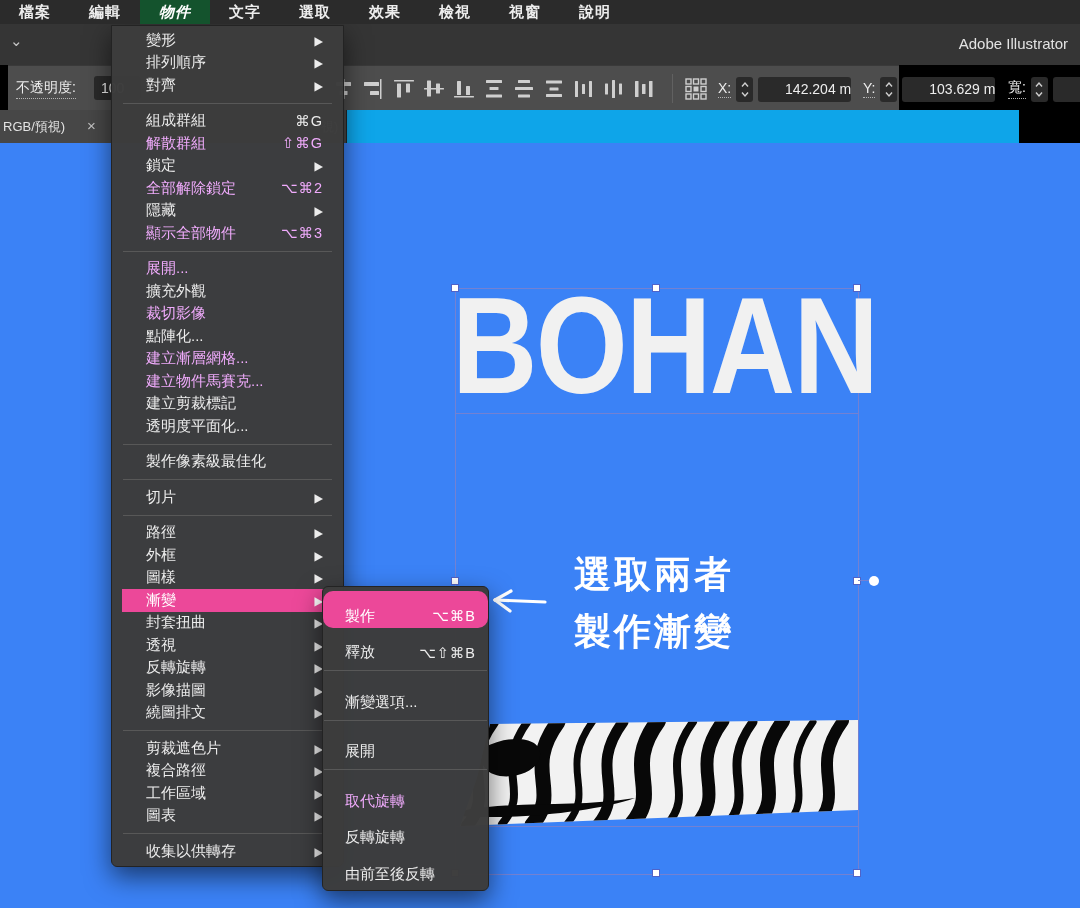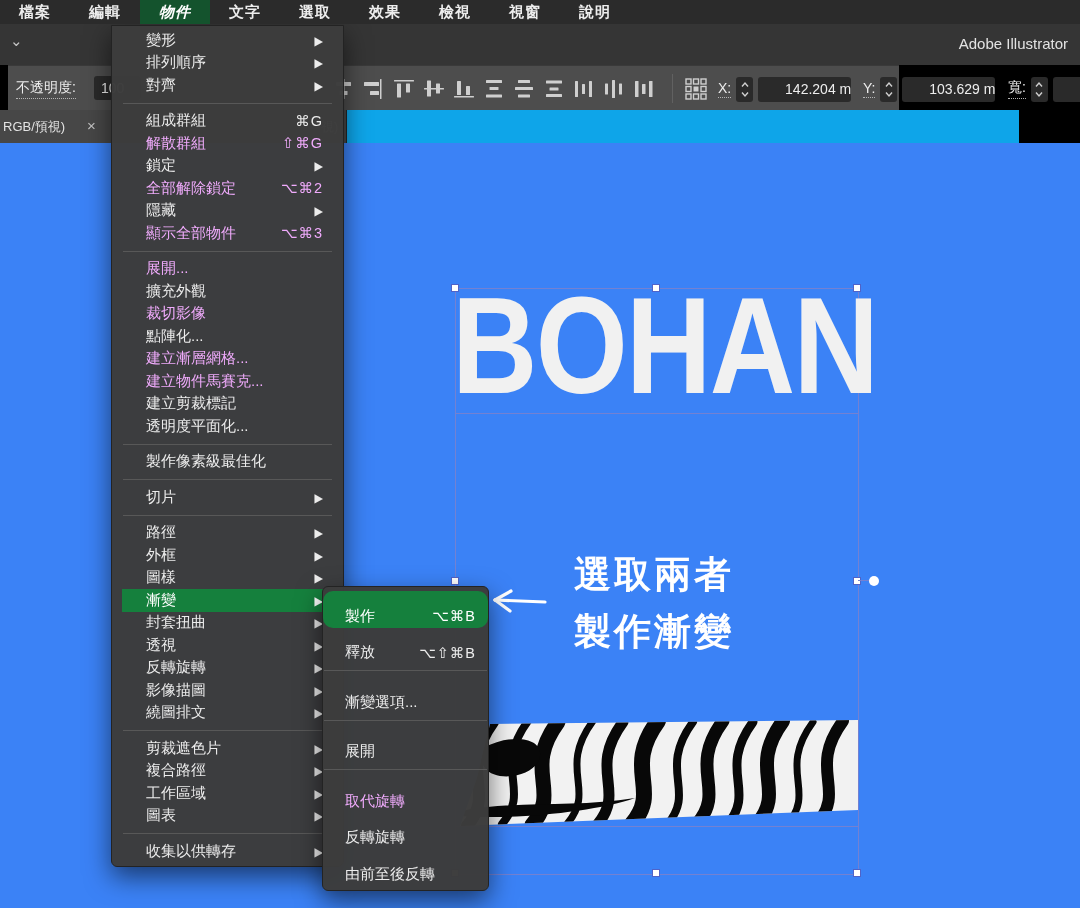--- a/index.html
+++ b/index.html
@@ -61,21 +61,21 @@
     line-height:57px;letter-spacing:3px;text-align:center;}
   .arrow-svg{position:absolute;left:488px;top:444px;}
   .wave-svg{position:absolute;left:455px;top:573px;}
   
   .menu-panel{position:absolute;background:rgba(60,60,60,0.985);border:1px solid #232323;
     box-shadow:0 10px 26px rgba(0,0,0,0.55);z-index:40;padding:3px 10px;font-size:15px;}
   #objectMenu{left:111px;top:25px;width:211px;border-radius:0 0 6px 6px;}
   #blendMenu{left:322px;top:586px;width:165px;border-radius:6px;padding:4px 0;z-index:41;}
   .m-row{height:22.5px;display:flex;align-items:center;padding:0 10px 0 24px;color:#ececec;}
   #blendMenu .m-row{padding:14px 12px 0 22px;border-radius:10px;}
-  .m-row.hl{background:#15803d;color:#fff;}
+  .m-row.hl{background:#ec4899;color:#fff;}
   .m-row.dis{color:#f0abfc;}
   .m-shortcut{margin-left:auto;font-size:14.5px;letter-spacing:1px;}
   .m-arrow{margin-left:auto;font-size:10px;transform:scale(1.1,1.2);}
   .m-sep{height:1px;background:#585858;margin:6px 1px;}
 </style>
 </head>
 <body>
 
 <div class="menubar" id="menubar">
     <div class="mb-item">檔案</div>

